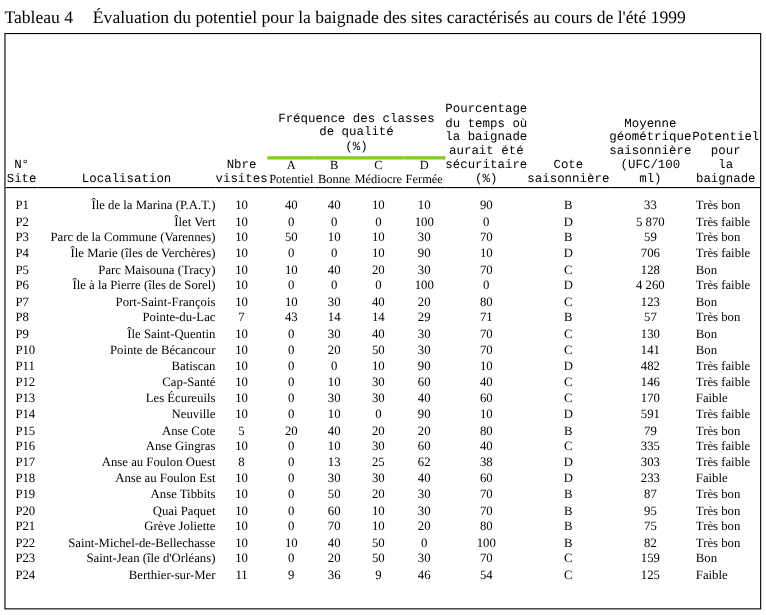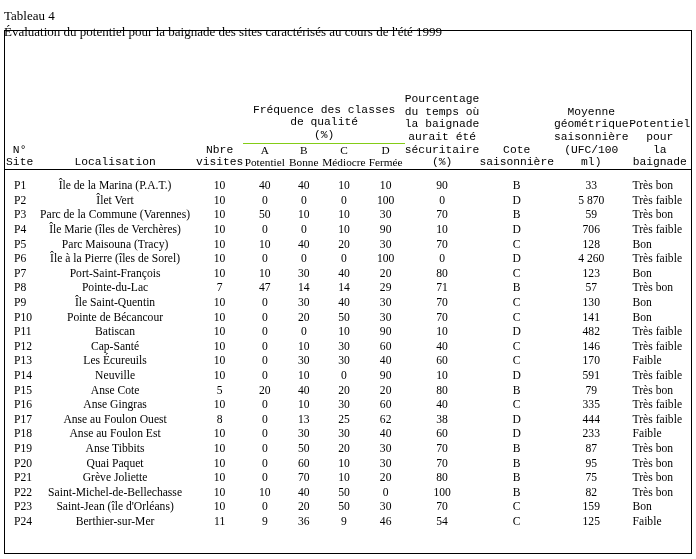--- a/index.html
+++ b/index.html
@@ -17,23 +17,22 @@
   .page {
     position: relative;
     width: 696px;
     height: 559px;
     box-sizing: border-box;
   }
   .caption {
     display: flex;
     align-items: baseline;
     padding: 8px 0 0 4px;
-    font-size: 13px;
+    font-size: 16px;
     white-space: nowrap;
-    flex-direction: column;
   }
   .caption .cap-label {
     margin-right: 18px;
   }
   .table-wrap {
     position: absolute;
     left: 4px;
     top: 30px;
     width: 688px;
     height: 524px;
@@ -57,21 +56,21 @@
   }
   .hdr td {
     text-align: center;
     line-height: 1.12;
     font-size: 11.3px;
     padding-bottom: 3px;
     font-family: Liberation Mono, monospace;
   }
   .hdr td.vtop { vertical-align: bottom; }
   .freq-group {
-    border-bottom: 1px solid #84cc16;
+    border-bottom: 3px solid #84cc16;
     padding-bottom: 1px !important;
     vertical-align: bottom;
   }
   .freq-sub td {
     text-align: center;
     font-size: 11.3px;
     line-height: 1.12;
     padding-top: 2px;
     padding-bottom: 3px;
     vertical-align: bottom;
@@ -89,21 +88,21 @@
   }
   tr.datarow td {
     font-size: 11.6px;
     line-height: 1.0;
     padding-top: 1.5px;
     padding-bottom: 1.5px;
     white-space: nowrap;
     vertical-align: baseline;
   }
   .c-site { text-align: left; padding-left: 9px !important; width: 26px; }
-  .c-loc  { text-align: center; width: 192px; }
+  .c-loc  { text-align: right; width: 192px; }
   .c-vis  { text-align: center; width: 46px; }
   .c-a    { text-align: center; width: 50px; }
   .c-b    { text-align: center; width: 50px; }
   .c-c    { text-align: center; width: 50px; }
   .c-d    { text-align: center; width: 50px; }
   .c-pct  { text-align: center; width: 64px; }
   .c-cote { text-align: center; width: 50px; }
   .c-moy  { text-align: center; width: 62px; }
   .c-pot  { text-align: left; padding-left: 4px !important; width: 62px; }
   .hdr .h-site   { width: 26px; }
@@ -297,21 +296,21 @@
             <td class="c-d">20</td>
             <td class="c-pct">80</td>
             <td class="c-cote">C</td>
             <td class="c-moy">123</td>
             <td class="c-pot">Bon</td>
           </tr>
           <tr class="datarow">
             <td class="c-site">P8</td>
             <td class="c-loc">Pointe-du-Lac</td>
             <td class="c-vis">7</td>
-            <td class="c-a">47</td>
+            <td class="c-a">43</td>
             <td class="c-b">14</td>
             <td class="c-c">14</td>
             <td class="c-d">29</td>
             <td class="c-pct">71</td>
             <td class="c-cote">B</td>
             <td class="c-moy">57</td>
             <td class="c-pot">Très bon</td>
           </tr>
           <tr class="datarow">
             <td class="c-site">P9</td>
@@ -420,21 +419,21 @@
           <tr class="datarow">
             <td class="c-site">P17</td>
             <td class="c-loc">Anse au Foulon Ouest</td>
             <td class="c-vis">8</td>
             <td class="c-a">0</td>
             <td class="c-b">13</td>
             <td class="c-c">25</td>
             <td class="c-d">62</td>
             <td class="c-pct">38</td>
             <td class="c-cote">D</td>
-            <td class="c-moy">444</td>
+            <td class="c-moy">303</td>
             <td class="c-pot">Très faible</td>
           </tr>
           <tr class="datarow">
             <td class="c-site">P18</td>
             <td class="c-loc">Anse au Foulon Est</td>
             <td class="c-vis">10</td>
             <td class="c-a">0</td>
             <td class="c-b">30</td>
             <td class="c-c">30</td>
             <td class="c-d">40</td>

